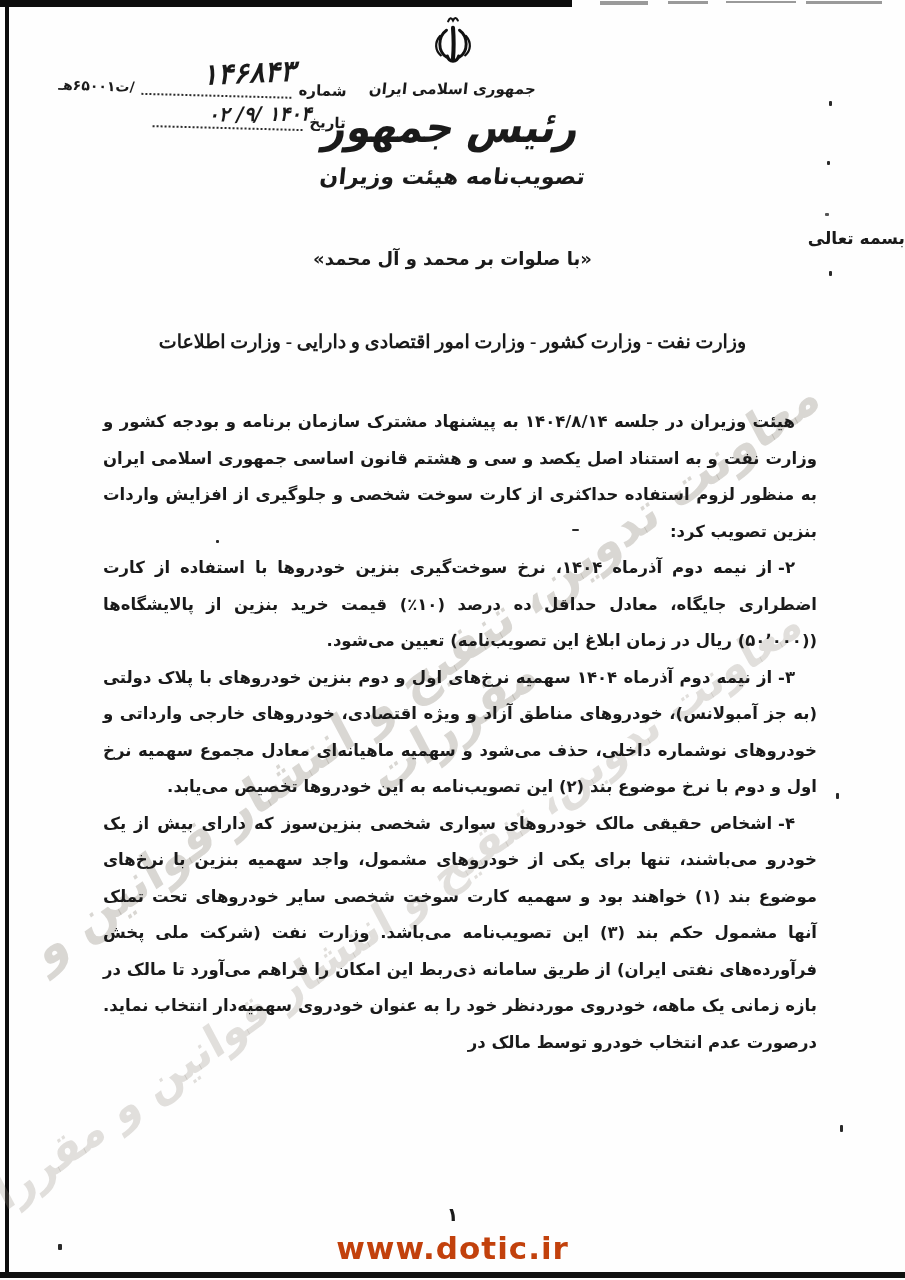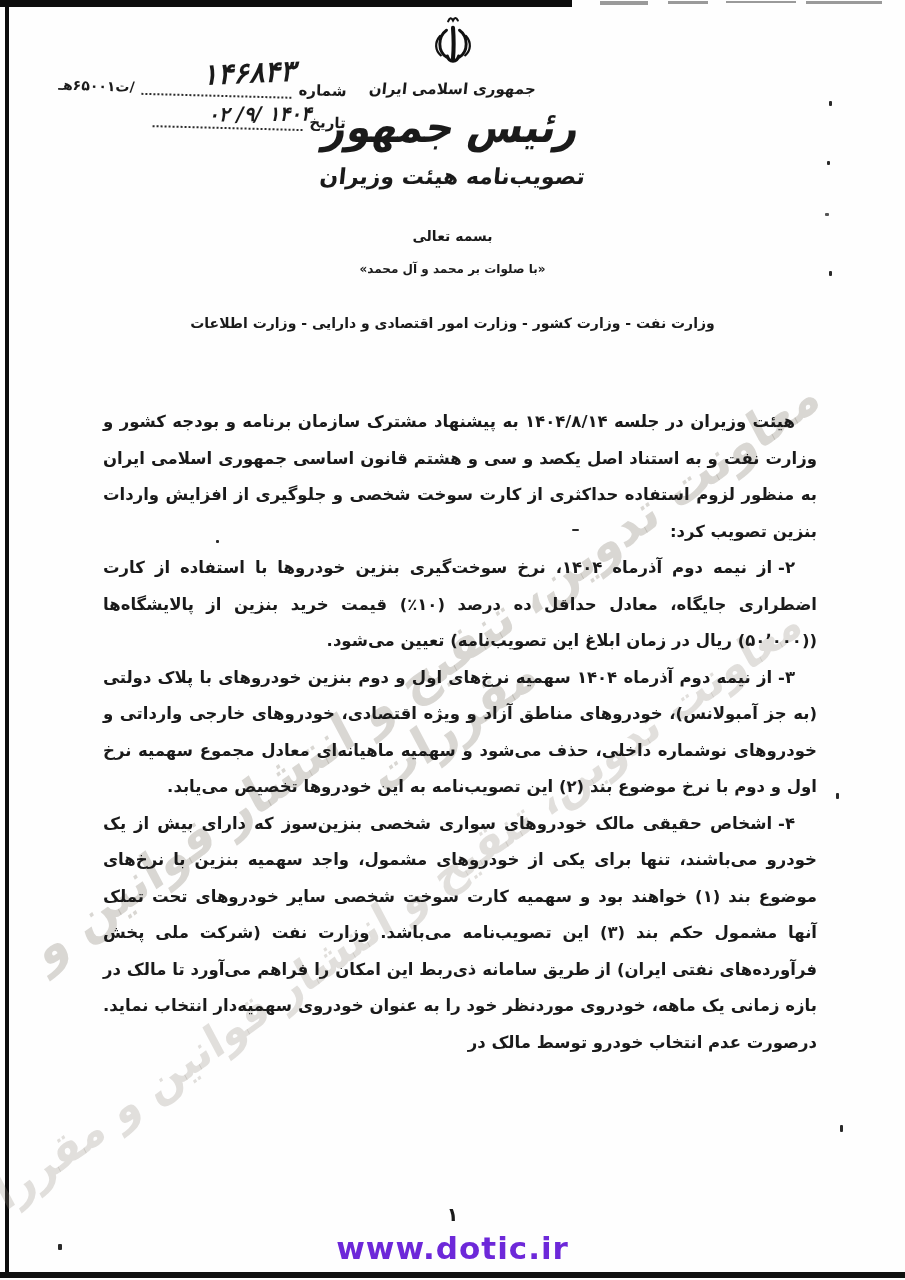--- a/index.html
+++ b/index.html
@@ -30,25 +30,25 @@
   
   .stamp{position:absolute;top:78px;left:26px;width:320px;font-weight:600;transform:rotate(1.5deg);}
   .stamp-row{display:flex;align-items:flex-end;gap:7px;font-size:15px;position:relative;margin-bottom:14px;}
   .dots{flex:0 0 auto;width:150px;border-bottom:2px dotted #2b2b2b;height:14px;}
   .hw{font-style:italic;font-weight:700;}
   .hw-number{position:absolute;top:-24px;right:52px;font-size:29px;letter-spacing:5px;transform:rotate(-4deg);}
   .hw-date{position:absolute;top:-10px;right:34px;font-size:20px;letter-spacing:2px;transform:rotate(-2deg);}
   .stamp-suffix{font-size:14px;}
 
   
-  .basmala{position:absolute;top:228px;left:0;right:0;text-align:center;font-size:14px;font-weight:700;}
-  .salutation{position:absolute;top:262px;left:0;right:0;text-align:center;font-size:12px;font-weight:700;}
+  .basmala{position:absolute;top:228px;left:0;right:0;font-size:17px;font-weight:700;}
+  .salutation{position:absolute;top:248px;left:0;right:0;text-align:center;font-size:18px;font-weight:700;}
 
   
-  .addressees{position:absolute;top:306px;left:0;right:0;text-align:center;font-size:14px;font-weight:700;line-height:35px;}
+  .addressees{position:absolute;top:324px;left:0;right:0;text-align:center;font-size:19px;font-weight:700;line-height:35px;font-family:Liberation Serif, serif;}
 
   
   .doc-body{
     position:absolute;top:404px;right:88px;width:714px;
     font-size:16.5px;line-height:36.5px;font-weight:600;
     text-align:justify;
   }
   .doc-body p{margin:0;text-indent:22px;}
   .doc-body p.first-item{margin-top:20px;}
   .item-label{margin-left:6px;}
@@ -61,21 +61,21 @@
     transform:rotate(-36deg) skewX(-8deg);
   }
   .wm1{top:640px;left:-90px;}
   .wm2{top:895px;left:-150px;font-size:44px;color:rgba(143,137,124,0.26);}
 
   
   .page-number{position:absolute;top:1203px;left:0;right:0;text-align:center;font-size:19px;font-weight:700;}
   .site-link{
     position:absolute;top:1230px;left:0;right:0;text-align:center;
     direction:ltr;font-size:31px;font-weight:600;letter-spacing:1px;
-    color:#6d28d9;
+    color:#c2410c;
   }
 </style>
 </head>
 <body>
 
 <div class="border-top"></div>
 <div class="border-top-frag ftop1"></div>
 <div class="border-top-frag ftop2"></div>
 <div class="border-top-frag ftop3"></div>
 <div class="border-top-frag ftop4"></div>

